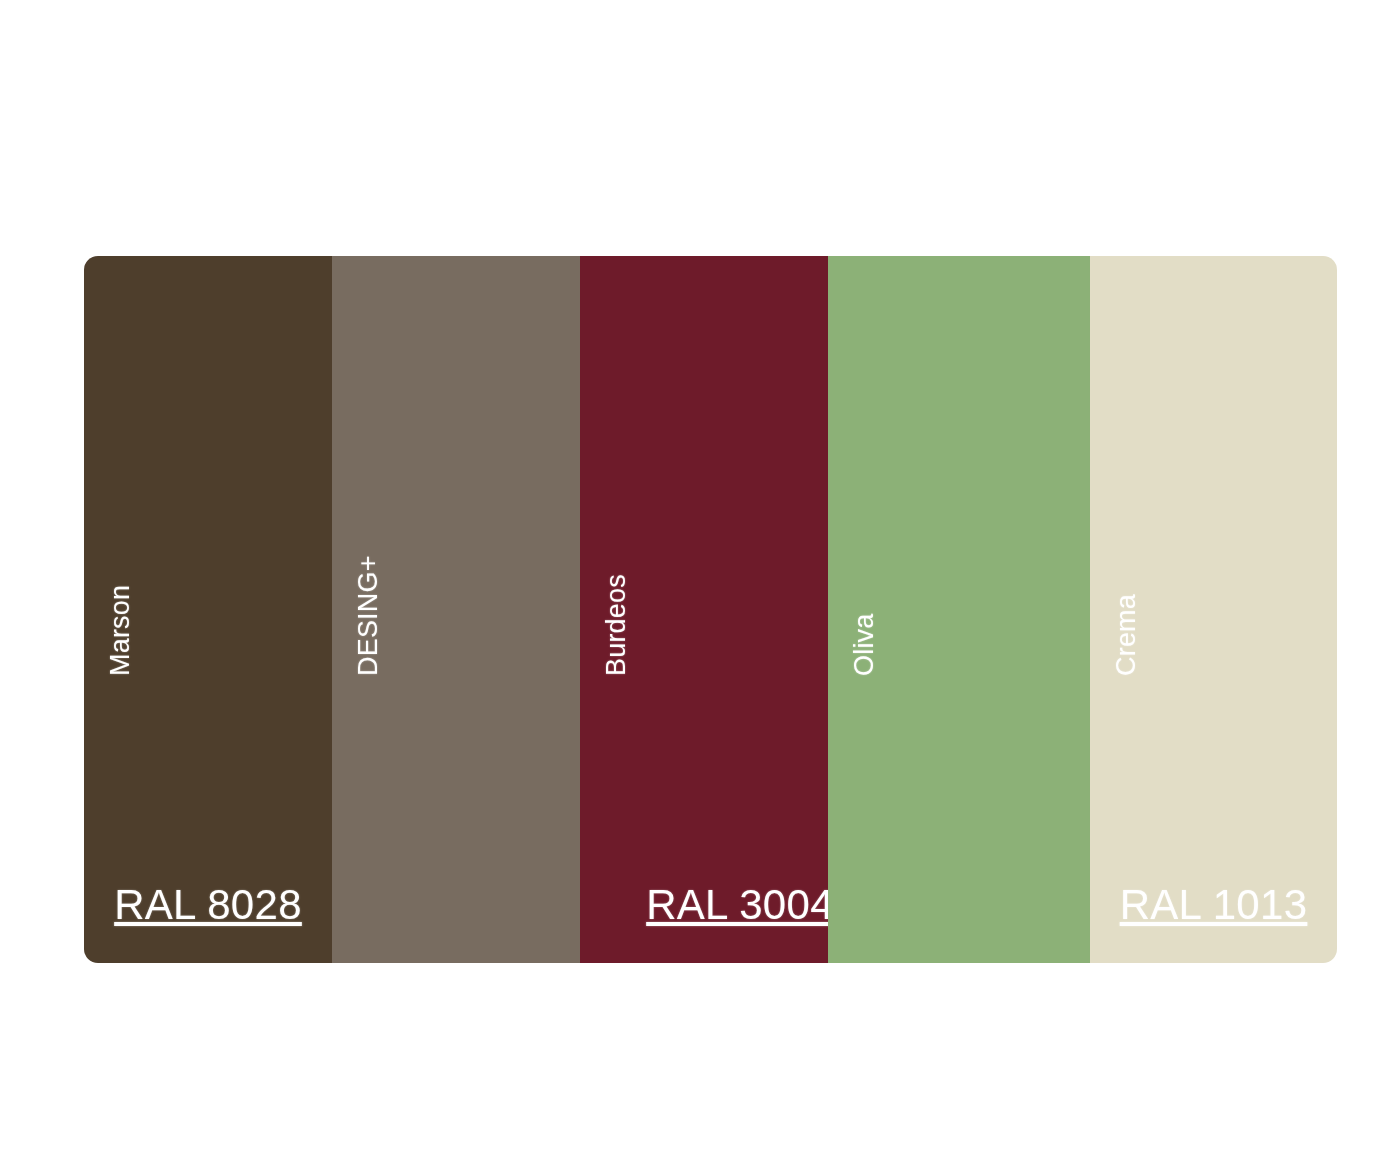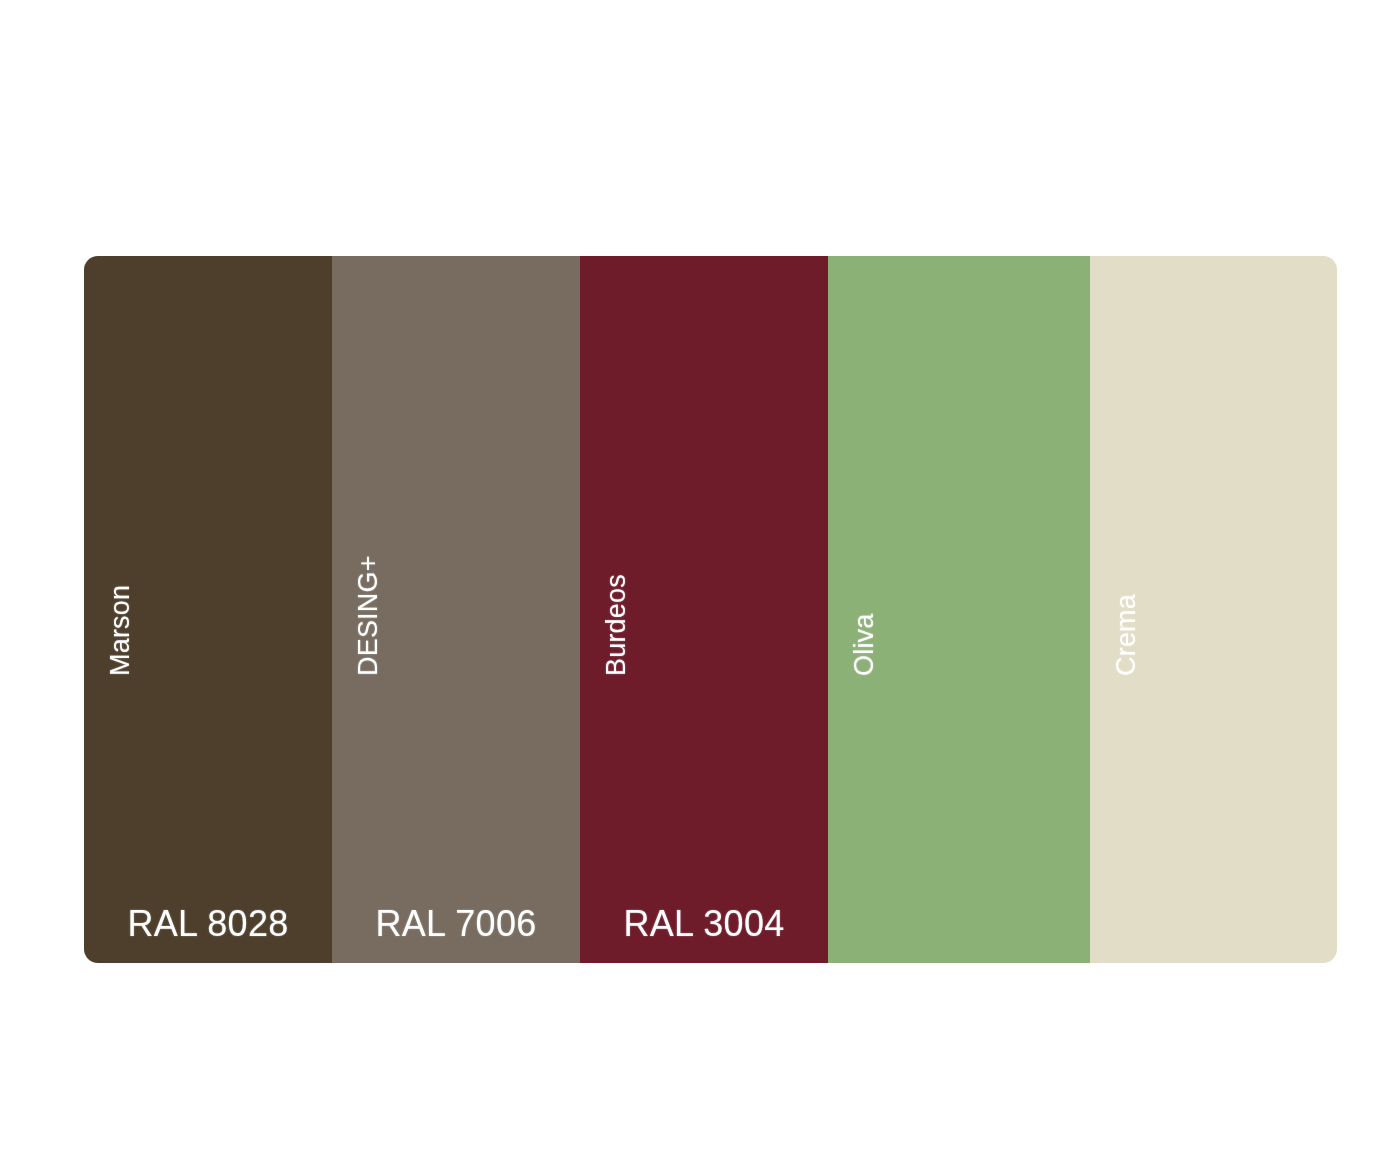--- a/index.html
+++ b/index.html
@@ -66,64 +66,65 @@
     font-size: 27px;
     font-weight: 400;
     letter-spacing: 0.2px;
     color: #ffffff;
     text-shadow: 0 0 2px rgba(255,255,255,0.45);
   }
 
   .swatch-code {
     position: absolute;
     left: 0;
-    bottom: 18px;
+    bottom: 34px;
     width: 100%;
     text-align: center;
-    font-size: 36px;
+    font-size: 42px;
     font-weight: 400;
     color: #ffffff;
     letter-spacing: 0.3px;
     text-shadow: 0 0 2px rgba(255,255,255,0.4);
+    text-decoration: underline;
   }
 </style>
 </head>
 <body>
 
 <div id="palette-stage" style="background: rgb(255, 255, 255);">
 
   <div id="swatch-strip" style="border-radius: 14px;">
 
     <div class="swatch s0" style="background: rgb(78, 62, 44);">
       <div class="swatch-name">
         <span style="color: rgb(255, 255, 255);">Marson</span>
       </div>
       <div class="swatch-code" style="color: rgb(255, 255, 255);">RAL 8028</div>
     </div>
 
     <div class="swatch s1" style="background: rgb(120, 108, 96);">
       <div class="swatch-name">
         <span style="color: rgb(255, 255, 255);">DESING+</span>
       </div>
-      <div class="swatch-code" style="color: rgb(255, 255, 255);">RAL 7006</div>
     </div>
 
     <div class="swatch s2" style="background: rgb(110, 27, 42);">
       <div class="swatch-name">
         <span style="color: rgb(255, 255, 255);">Burdeos</span>
       </div>
-      <div class="swatch-code" style="color: rgb(255, 255, 255);">RAL 3004</div>
+      <div class="swatch-code" style="color: rgb(255, 255, 255); padding-left: 36px;">RAL 3004</div>
     </div>
 
     <div class="swatch s3" style="background: rgb(140, 177, 119);">
       <div class="swatch-name">
         <span style="color: rgb(255, 255, 255);">Oliva</span>
       </div>
     </div>
 
     <div class="swatch s4" style="background: rgb(226, 221, 198);">
       <div class="swatch-name">
         <span style="color: rgb(255, 255, 255);">Crema</span>
       </div>
+      <div class="swatch-code" style="color: rgb(255, 255, 255);">RAL 1013</div>
     </div>
 
   </div>
 </div>
 
 </body></html>

